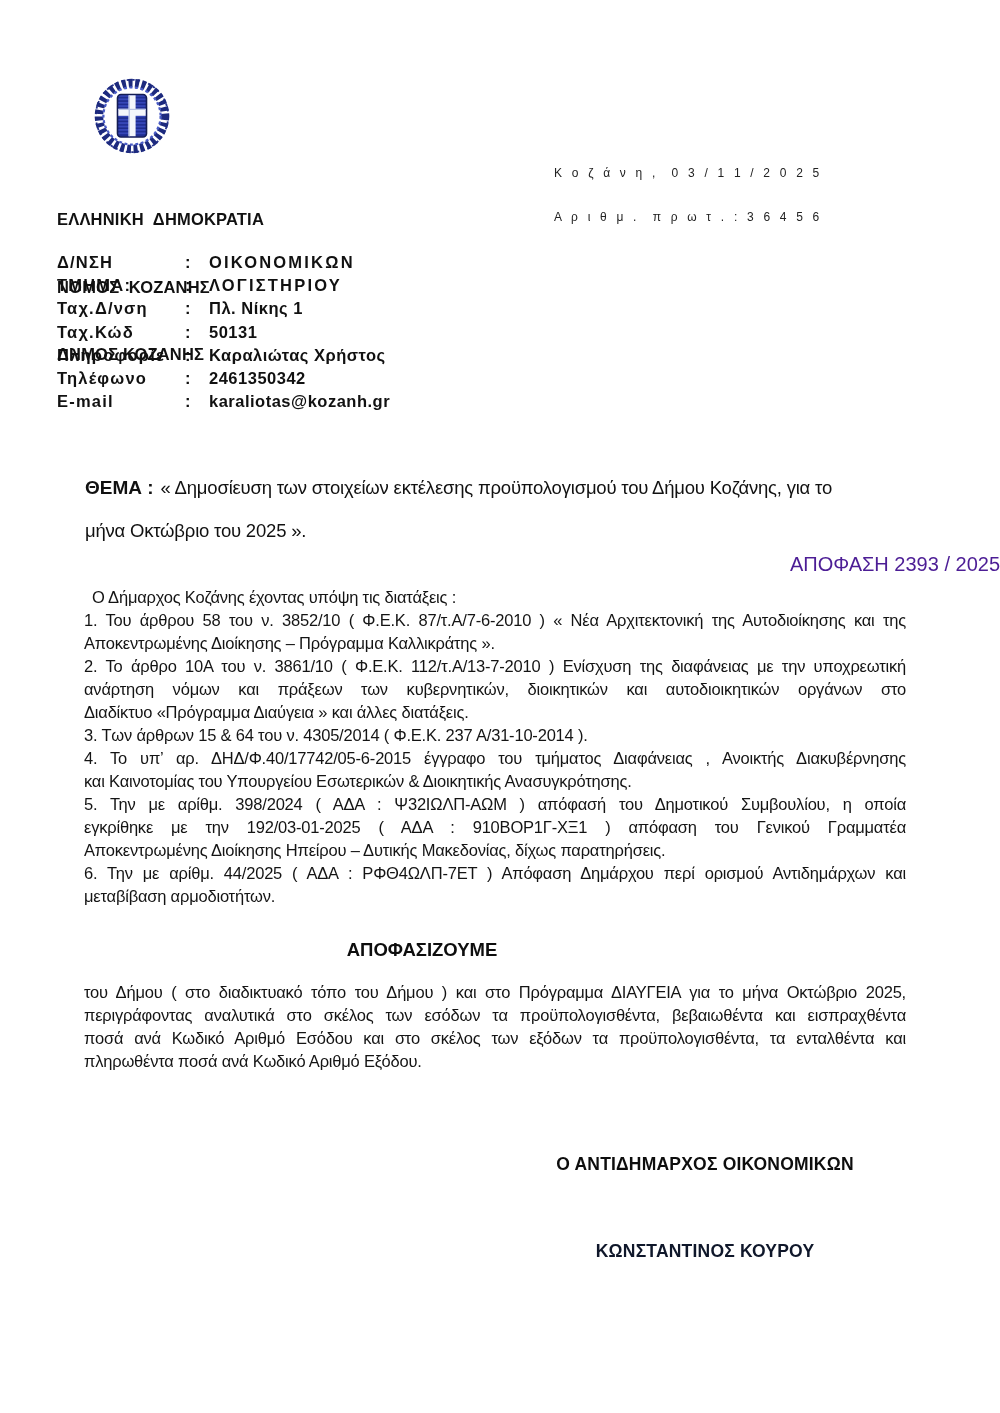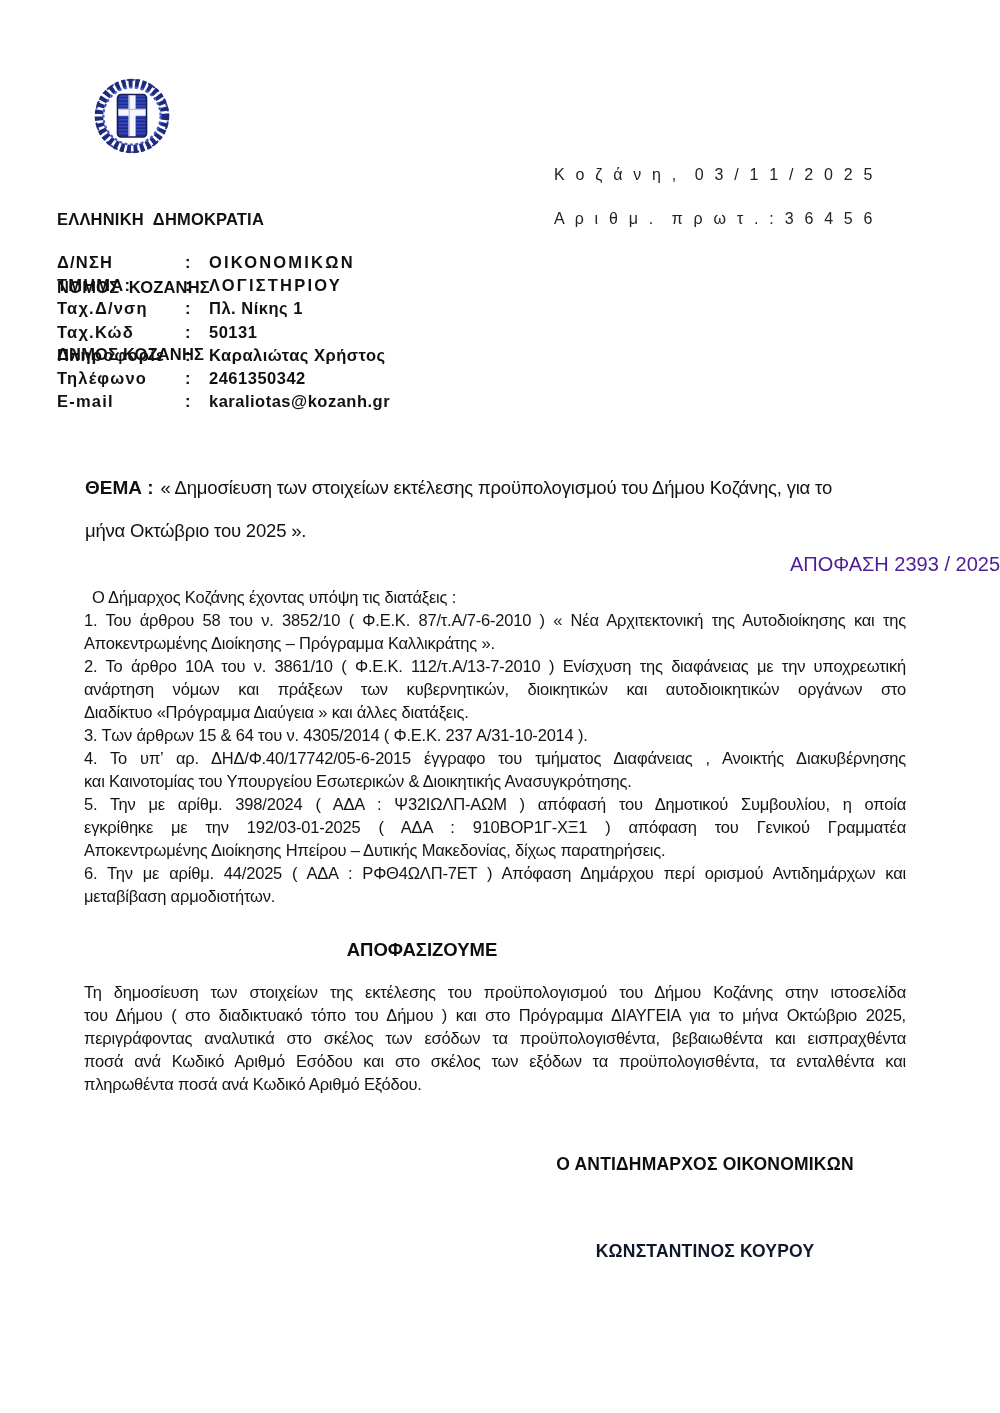--- a/index.html
+++ b/index.html
@@ -18,21 +18,21 @@
   .emblem { position: absolute; left: 94px; top: 78px; width: 76px; height: 76px; }
 
   .org-block {
     position: absolute; left: 57px; top: 163px;
     font-weight: bold; font-size: 16.5px; line-height: 22.5px;
     letter-spacing: 0.2px; color: #111; white-space: pre;
   }
 
   .place-date, .protocol {
     position: absolute; left: 554px;
-    font-size: 16px; letter-spacing: 3.2px; color: #222;
+    font-size: 12px; letter-spacing: 3.2px; color: #222;
     white-space: pre;
   }
   .place-date { top: 166px; }
   .protocol   { top: 210px; }
 
   
   .contact { position: absolute; left: 57px; top: 251px; font-weight: bold; font-size: 16.5px; color: #111; }
   .contact-row { display: grid; grid-template-columns: 128px 24px auto; line-height: 23.2px; }
   .contact-row .c-label { letter-spacing: 1.2px; white-space: pre; }
   .contact-row .c-colon { letter-spacing: 0; }
@@ -167,21 +167,20 @@
     <div class="bline">5. Την με αρίθμ. 398/2024 ( ΑΔΑ : Ψ32ΙΩΛΠ-ΑΩΜ ) απόφασή του Δημοτικού Συμβουλίου, η οποία</div>
     <div class="bline">εγκρίθηκε με την 192/03-01-2025 ( ΑΔΑ : 910ΒΟΡ1Γ-ΧΞ1 ) απόφαση του Γενικού Γραμματέα</div>
     <div class="bline last">Αποκεντρωμένης Διοίκησης Ηπείρου – Δυτικής Μακεδονίας, δίχως παρατηρήσεις.</div>
     <div class="bline">6. Την με αρίθμ. 44/2025 ( ΑΔΑ : ΡΦΘ4ΩΛΠ-7ΕΤ ) Απόφαση Δημάρχου περί ορισμού Αντιδημάρχων και</div>
     <div class="bline last">μεταβίβαση αρμοδιοτήτων.</div>
   </div>
 
   <div class="resolution-title">ΑΠΟΦΑΣΙΖΟΥΜΕ</div>
 
   <div class="resolution-body">
-    <div class="bline">Τη δημοσίευση των στοιχείων της εκτέλεσης του προϋπολογισμού του Δήμου Κοζάνης στην ιστοσελίδα</div>
     <div class="bline">του Δήμου ( στο διαδικτυακό τόπο του Δήμου ) και στο Πρόγραμμα ΔΙΑΥΓΕΙΑ για το μήνα Οκτώβριο 2025,</div>
     <div class="bline">περιγράφοντας αναλυτικά στο σκέλος των εσόδων τα προϋπολογισθέντα, βεβαιωθέντα και εισπραχθέντα</div>
     <div class="bline">ποσά ανά Κωδικό Αριθμό Εσόδου και στο σκέλος των εξόδων τα προϋπολογισθέντα, τα ενταλθέντα και</div>
     <div class="bline last">πληρωθέντα ποσά ανά Κωδικό Αριθμό Εξόδου.</div>
   </div>
 
   <div class="signature">
     <div class="sig-title">Ο ΑΝΤΙΔΗΜΑΡΧΟΣ ΟΙΚΟΝΟΜΙΚΩΝ</div>
     <div class="sig-name">ΚΩΝΣΤΑΝΤΙΝΟΣ ΚΟΥΡΟΥ</div>
   </div>

